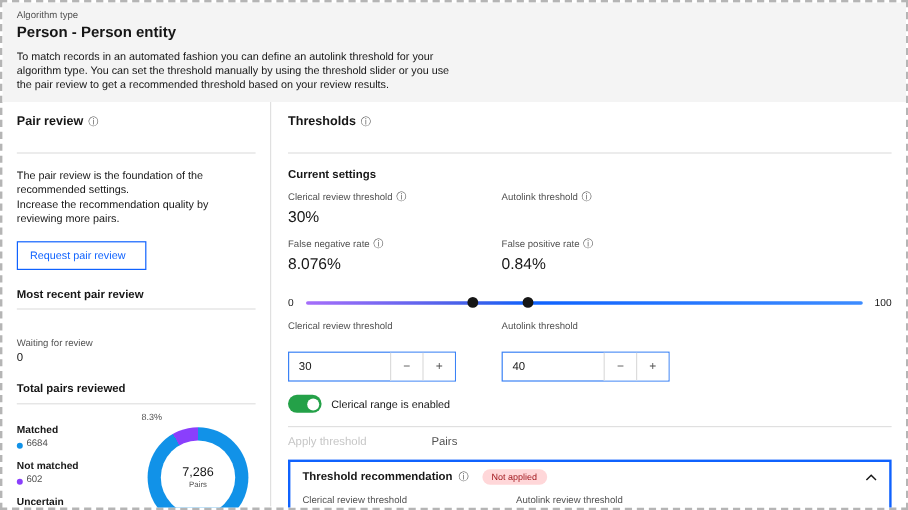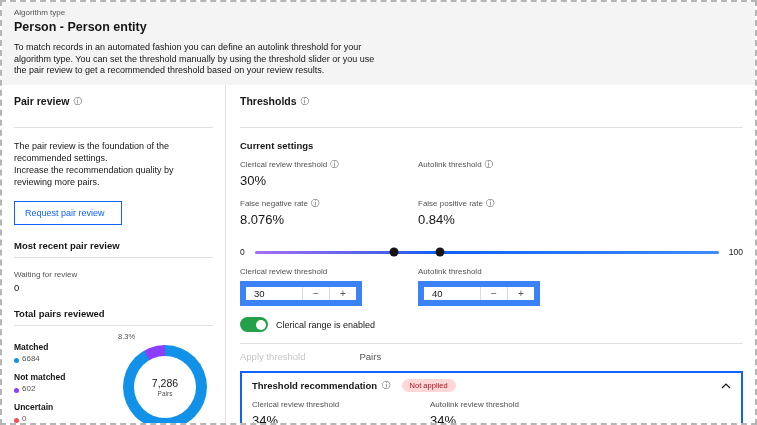--- a/index.html
+++ b/index.html
@@ -16,21 +16,21 @@
   .content { display:flex; height:337px; }
 
   
   .left-panel { width:224px; min-width:224px; padding:10px 12px; border-right:1px solid #e0e0e0; }
   .panel-head { display:flex; align-items:center; gap:4px; padding-bottom:20px; border-bottom:1px solid #e0e0e0; }
   .panel-title { font-size:10.5px; font-weight:700; }
   .info { font-size:8.5px; color:#525252; line-height:1; }
   .pr-desc { font-size:9px; line-height:1.35; margin-top:12px; }
   .ghost-btn { margin-top:12px; border:1px solid #0f62fe; color:#0f62fe; background:#fff; font-size:9px; padding:6px 16px 6px 10px; text-align:left; cursor:pointer; }
   .sub-head { font-size:9.5px; font-weight:700; margin-top:15px; padding-bottom:6px; border-bottom:1px solid #e0e0e0; }
-  .two-col { display:flex; margin-top:12px; }
+  .two-col { display:flex; margin-top:23px; }
   .two-col .stat { width:50%; }
   .stat-label { font-size:8px; color:#525252; }
   .stat-small-value { font-size:9.5px; margin-top:3px; }
 
   .donut-area { position:relative; height:128px; margin-top:6px; }
   .legend { position:absolute; left:0; top:10px; }
   .legend-item { margin-bottom:9px; }
   .legend-label { font-size:8.5px;font-weight:bold; }
   .legend-val { display:flex; align-items:flex-end; gap:3px; margin-top:2px; font-size:8px; color:#525252; }
   .dot { width:5px; height:5px; border-radius:50%; display:inline-block; }
@@ -49,21 +49,21 @@
   .tstat-label { display:flex; align-items:center; gap:3px; font-size:8px; color:#525252; }
   .tstat-value { font-size:13px; margin-top:4px; }
 
   .slider-row { display:flex; align-items:center; margin-top:20px; }
   .slider-end { font-size:8.5px; }
   .slider-track { position:relative; flex:1; height:3px; margin:0 10px; border-radius:2px; background:#0f62fe; }
   .handle { position:absolute; top:50%; width:9px; height:9px; background:#161616; border-radius:50%; transform:translate(-50%,-50%); cursor:pointer; }
 
   .inputs-grid { display:grid; grid-template-columns:178px 1fr; margin-top:10px; }
   .input-label { font-size:8px; color:#525252; }
-  .num-input { display:flex; align-items:stretch; width:122px; height:25px; border:6px solid #3b82f6; margin-top:5px; background:#fff; }
+  .num-input { display:flex; align-items:stretch; width:140px; height:25px; border:1px solid #3b82f6; margin-top:17px; background:#fff; }
   .num-value { flex:1; display:flex; align-items:center; padding-left:8px; font-size:9.5px; }
   .step-btn { width:27px; display:flex; align-items:center; justify-content:center; font-size:10px; color:#525252; border:none; border-left:1px solid #dcdcdc; background:#fff; cursor:pointer; font-family:inherit; }
 
   .toggle-row { display:flex; align-items:center; gap:8px; margin-top:11px; }
   .toggle { position:relative; width:28px; height:15px; border-radius:8px; background:#24a148; display:inline-block; cursor:pointer; }
   .knob { position:absolute; right:2.5px; top:2.5px; width:10px; height:10px; border-radius:50%; background:#fff; }
   .toggle-label { font-size:9px; }
 
   .actions { display:flex; align-items:center; border-top:1px solid #e0e0e0; margin-top:11px; }
   .apply { font-size:9.5px; color:#c6c6c6; padding:7px 14px 7px 0; background:none; border:none; font-family:inherit; }

